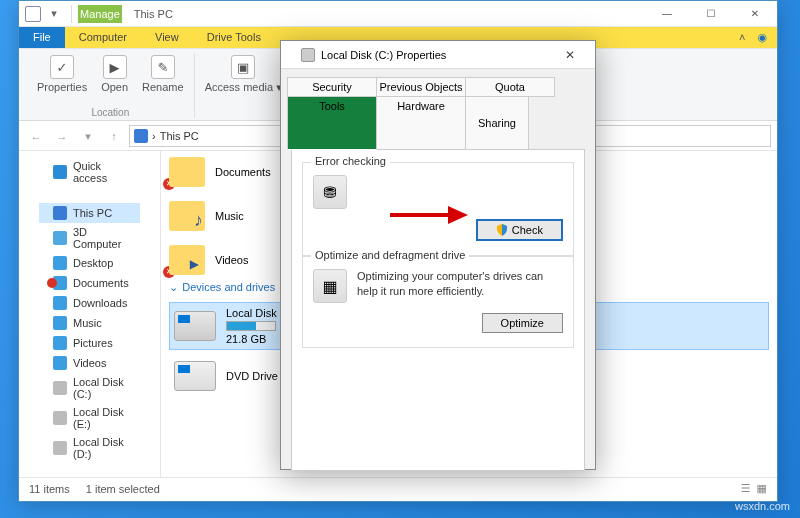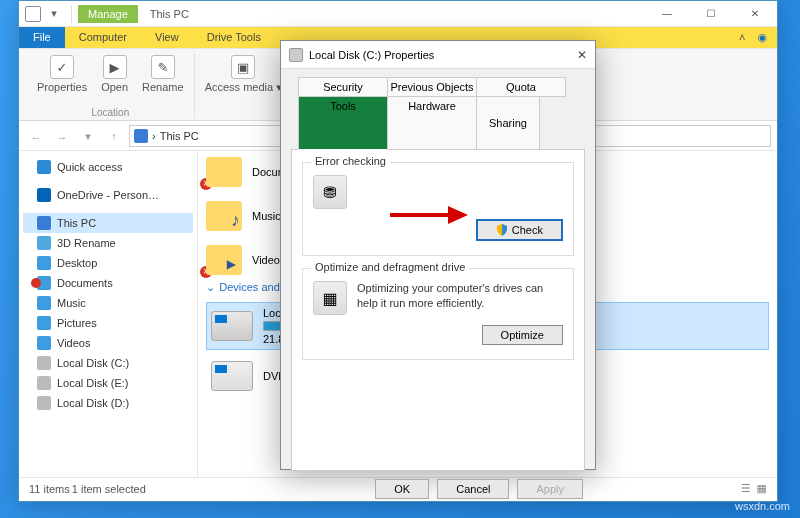--- a/index.html
+++ b/index.html
@@ -2,69 +2,69 @@
 <html><head>
 <meta charset="utf-8">
 <style>
 *{box-sizing:border-box;font-family:"Segoe UI",Tahoma,sans-serif;font-size:11px;margin:0;padding:0}
 body{background:linear-gradient(135deg,#3a9cf0 0%,#1e7bd4 100%);width:800px;height:518px;position:relative;overflow:hidden}
 .explorer{position:absolute;left:18px;top:0;width:760px;height:502px;background:#fff;border:1px solid #4a90c0;box-shadow:0 4px 20px rgba(0,0,0,.2)}
 .titlebar{height:26px;background:#fff;display:flex;align-items:center;border-bottom:1px solid #e5e5e5}
 .titlebar .ticon{width:16px;height:16px;margin:0 6px;background:#fff;border:1px solid #88a;border-radius:2px}
 .titlebar .qat{width:14px;height:14px;margin-right:4px;display:flex;align-items:center;justify-content:center;color:#666}
 .titlebar .sep{width:1px;height:18px;background:#ddd;margin:0 6px}
-.titlebar .mbtn{padding:3px 10px;background:#8ac249;color:#fff;font-size:11px}
+.titlebar .mbtn{padding:3px 2px;background:#8ac249;color:#fff;font-size:11px}
 .titlebar .tabtxt{margin-left:12px;color:#555}
 .winbtns{margin-left:auto;display:flex}
 .winbtn{width:44px;height:26px;color:#555;text-align:center;line-height:26px;font-size:10px}
 .menubar{height:22px;display:flex;align-items:stretch;background:#fde047;border-bottom:1px solid #e5e5e5}
 .menubar .tab{padding:4px 14px;color:#444}
 .menubar .tab.file{background:#1979ca;color:#fff}
 .ribbon{height:72px;background:#f5f6f7;border-bottom:1px solid #dadada;display:flex;padding:4px 8px 2px}
 .rgroup{display:flex;flex-direction:column;align-items:center;border-right:1px solid #e1e1e1;padding:0 8px}
 .rgroup .row{display:flex;gap:10px}
 .rbtn{display:flex;flex-direction:column;align-items:center;gap:2px;font-size:10px;color:#555;padding:2px 2px}
 .rbtn .ico{width:24px;height:24px;border:1px solid #bbb;border-radius:3px;background:#fff;display:flex;align-items:center;justify-content:center;font-size:13px}
 .grplbl{font-size:10px;color:#888;margin-top:auto}
 .addrbar{height:30px;display:flex;align-items:center;gap:4px;padding:3px 6px;border-bottom:1px solid #e5e5e5}
 .navbtn{width:22px;height:22px;border-radius:2px;color:#999;text-align:center;line-height:22px}
 .addr{flex:1;height:22px;border:1px solid #ccc;display:flex;align-items:center;padding:0 4px;gap:4px;font-size:11px;color:#333}
 .addr .pc{width:14px;height:14px;background:#3a7bd5;border-radius:2px}
 .body{display:flex;height:326px}
-.nav{width:179px;border-right:1px solid #e5e5e5;padding:6px 4px;overflow:hidden}
+.nav{width:142px;border-right:1px solid #e5e5e5;padding:6px 20px;overflow:hidden}
 .navitem{display:flex;align-items:center;gap:6px;padding:3px 6px 3px 14px;color:#333;font-size:11px}
 .navitem.sel{background:#cde8ff}
 .navitem .ni{width:14px;height:14px;border-radius:2px;flex-shrink:0}
 .content{flex:1;padding:6px 8px;overflow:hidden}
 .section{color:#1e6fbf;margin:6px 0 8px;font-size:11px}
 .items{display:flex;flex-direction:column;gap:14px}
 .fitem{display:flex;align-items:center;gap:10px}
 .fitem .err{width:12px;height:12px;background:#d93025;border-radius:50%;color:#fff;font-size:8px;text-align:center;line-height:12px;position:absolute;margin-left:-6px;margin-top:24px}
 .fico{width:36px;height:30px;border-radius:3px;background:#ffd86b;position:relative}
 .fico.music::after{content:"♪";position:absolute;right:2px;bottom:0;color:#2b579a;font-size:18px}
 .fico.video::after{content:"▶";position:absolute;right:6px;bottom:4px;color:#2b579a;font-size:12px}
 .drv{width:42px;height:30px;background:linear-gradient(#e8e8e8,#ccc);border:1px solid #aaa;border-radius:3px;position:relative}
 .drv::after{content:"";position:absolute;left:3px;top:3px;width:12px;height:8px;background:#0078d7}
 .drvrow{display:flex;align-items:center;gap:10px;padding:4px;border:1px solid transparent}
 .drvrow.sel{background:#cde8ff;border-color:#8cc8ff}
 .drvinfo{display:flex;flex-direction:column;gap:2px;font-size:11px}
 .pbar{width:50px;height:10px;border:1px solid #aaa;background:#eee}
 .pbar>div{height:100%;background:#26a0da;width:60%}
-.status{height:22px;border-top:1px solid #e5e5e5;display:flex;align-items:center;padding:0 10px;gap:2px;color:#555;font-size:11px}
+.status{height:22px;border-top:1px solid #e5e5e5;display:flex;align-items:center;padding:0 10px;gap:16px;color:#555;font-size:11px}
 .status .view{margin-left:auto;display:flex;gap:6px;color:#888}
 
 .dlg{position:absolute;left:280px;top:40px;width:316px;height:430px;background:#f0f0f0;border:1px solid #888;box-shadow:0 6px 30px rgba(0,0,0,.35)}
-.dlg .dtitle{height:28px;background:#fff;display:flex;align-items:center;padding:0 8px;gap:6px;border-bottom:1px solid #ddd}
+.dlg .dtitle{height:28px;background:#fff;display:flex;align-items:center;padding:0 20px;gap:6px;border-bottom:1px solid #ddd}
 .dlg .dtitle .dico{width:14px;height:14px;background:#ccc;border:1px solid #999;border-radius:2px}
 .dlg .dtitle .dclose{margin-left:auto;font-size:12px;color:#444}
-.tabs{margin:8px 17px 0;display:flex;flex-wrap:wrap}
+.tabs{margin:8px 6px 0;display:flex;flex-wrap:wrap}
 .tabs .t{padding:3px 0;width:90px;text-align:center;border:1px solid #ccc;background:#f9f9f9;font-size:11px;margin-right:-1px;margin-bottom:-1px}
 .tabs .t.act{background:#15803d;border-bottom-color:#fff;position:relative;z-index:2}
 .tabbody{margin:0 10px;border:1px solid #ccc;background:#fff;padding:12px 10px;height:322px}
-.grp{border:1px solid #ddd;padding:12px 10px 14px;margin-bottom:12px;position:relative}
+.grp{border:1px solid #ddd;padding:12px 10px 14px;position:relative}
 .grp .glbl{position:absolute;top:-8px;left:8px;background:#fff;padding:0 4px;font-size:11px;color:#333}
 .grp .gbody{display:flex;gap:10px;align-items:flex-start}
 .grp .gico{width:34px;height:34px;flex-shrink:0;border:1px solid #ccc;border-radius:3px;background:linear-gradient(#eee,#ddd);display:flex;align-items:center;justify-content:center;font-size:16px}
 .grp .gtxt{font-size:11px;color:#333;line-height:1.35}
 .grp .gbtn{display:block;margin:10px 0 0 auto;padding:3px 18px;border:1px solid #888;background:#e8e8e8;font-size:11px}
 .grp .gbtn.hl{border:2px solid #1e6fbf;display:flex;align-items:center;gap:4px;justify-content:center}
 .shield{width:12px;height:12px;display:inline-block}
 .arrow{position:absolute;left:388px;top:204px;z-index:5}
 .arrow svg{width:80px;height:22px}
 .dlgbtns{display:flex;gap:8px;justify-content:flex-end;padding:8px 12px}
@@ -147,42 +147,42 @@
     </div>
   </div>
 
   <div class="body">
     <div class="nav">
       <div class="navitem">
           <div class="ni" style="background:#2b8bd6"></div>
           <span>Quick access</span>
         </div>
       <div style="height:8px"></div>
-      <div class="navitem">
-          <div class="ni" style="background:#0364b8"></div>
-          <span>OneDrive - Person…</span>
-        </div>
       <div style="height:8px"></div>
       <div class="navitem sel">
           <div class="ni" style="background:#3a7bd5"></div>
           <span>This PC</span>
         </div>
       <div class="navitem">
           <div class="ni" style="background:#50a8e0"></div>
-          <span>3D Rename</span>
+          <span>3D Computer</span>
         </div>
       <div class="navitem">
           <div class="ni" style="background:#3c9ee0"></div>
           <span>Desktop</span>
         </div>
       <div class="navitem">
           <div class="ni" style="background:#3c9ee0;position:relative">
             <span style="position:absolute;left:-6px;top:2px;width:10px;height:10px;background:#d93025;border-radius:50%"></span>
           </div>
           <span>Documents</span>
+        </div>
+      <div class="navitem">
+          <div class="ni" style="background:#3c9ee0"></div>
+          <span>Downloads</span>
         </div>
       <div class="navitem">
           <div class="ni" style="background:#3c9ee0"></div>
           <span>Music</span>
         </div>
       <div class="navitem">
           <div class="ni" style="background:#3c9ee0"></div>
           <span>Pictures</span>
         </div>
       <div class="navitem">
@@ -280,25 +280,20 @@
     </div>
     <div class="grp">
       <div class="glbl">Optimize and defragment drive</div>
       <div class="gbody">
         <div class="gico">▦</div>
         <div class="gtxt">Optimizing your computer's drives can help it run more efficiently.</div>
       </div>
       <button class="gbtn">Optimize</button>
     </div>
   </div>
-  <div class="dlgbtns">
-    <button>OK</button>
-    <button>Cancel</button>
-    <button disabled="">Apply</button>
-  </div>
 </div>
 
 <div class="arrow">
   <svg viewBox="0 0 80 22">
       <line x1="2" y1="11" x2="62" y2="11" stroke="#d40000" stroke-width="4"></line>
       <polygon points="60,2 80,11 60,20" fill="#d40000"></polygon>
     </svg>
 </div>
 
 <div class="watermark">wsxdn.com</div>

